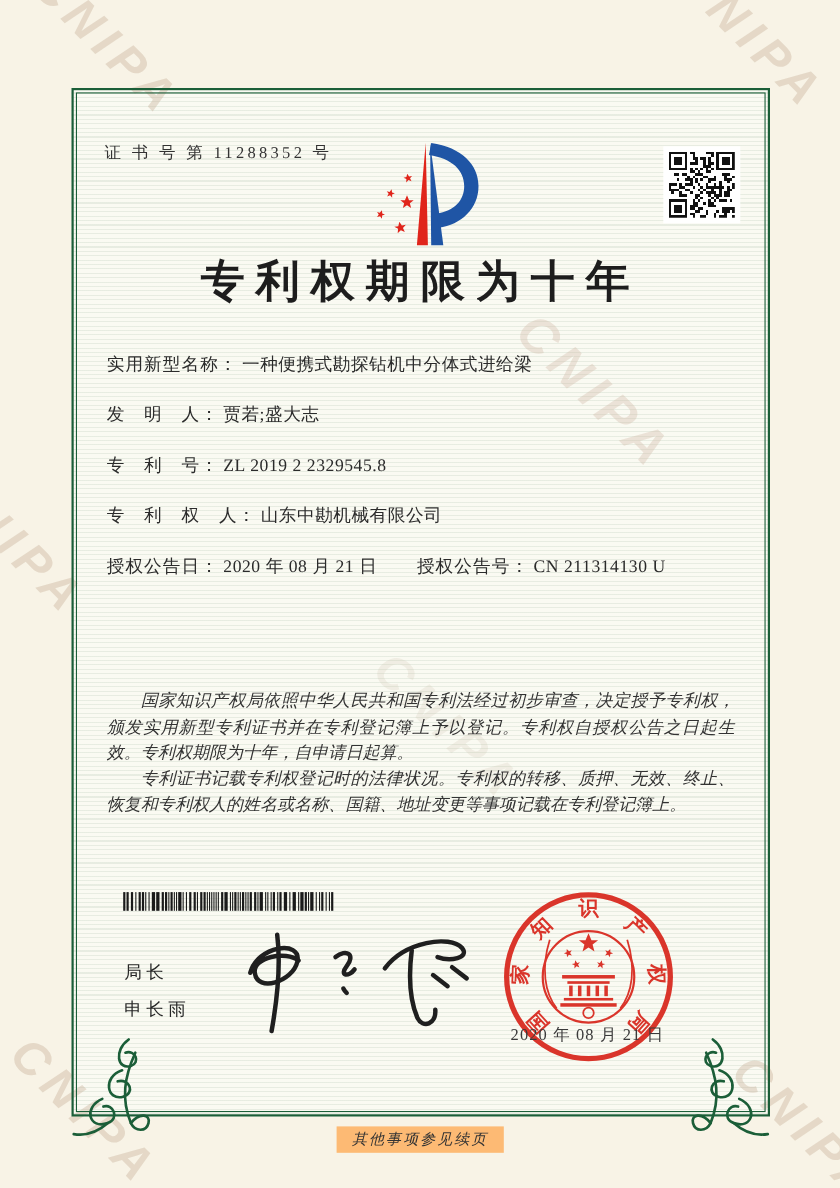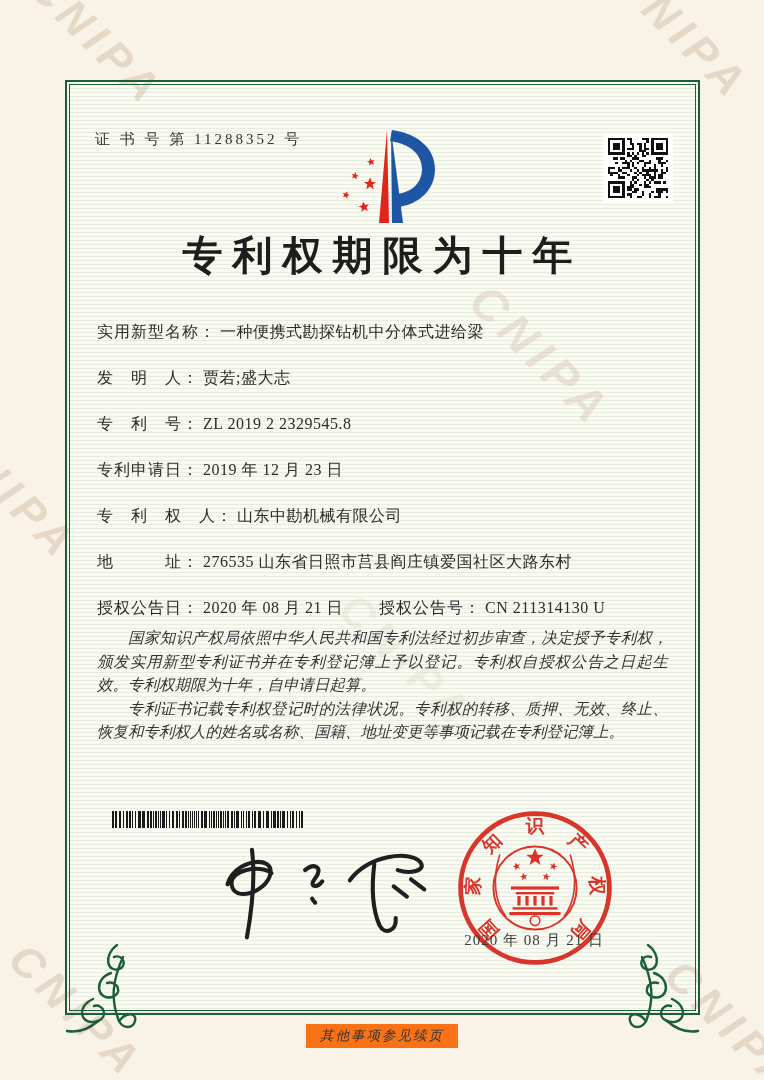--- a/index.html
+++ b/index.html
@@ -51,21 +51,21 @@
            font-size:16px;letter-spacing:4px;line-height:34px;color:#262626;}
   .signature{position:absolute;left:132px;top:760px;}
   
   .seal{position:absolute;left:388px;top:726px;width:160px;height:160px;opacity:0.93;}
   .seal-date{position:absolute;left:372px;top:849px;width:190px;text-align:center;font-size:15px;
              letter-spacing:1px;color:#3a3a3a;z-index:5;}
   .page-info{position:absolute;left:0;right:0;top:903px;text-align:center;font-size:13.5px;
              letter-spacing:2px;color:#333;}
   
   .note-wrap{position:absolute;left:0;right:0;top:1024px;text-align:center;z-index:4;}
-  .note{display:inline-block;background:#f97316;padding:3px 14px;font-size:13.5px;letter-spacing:2px;
+  .note{display:inline-block;background:#fdba74;padding:3px 14px;font-size:13.5px;letter-spacing:2px;
         font-style:italic;color:#333;}
 </style>
 </head>
 <body>
 
 <div class="page">
 
   <div class="frame-bg"></div>
 
   <div class="wm wm1">CNIPA</div>
@@ -413,30 +413,22 @@
         </div>
         <div class="row">
           <span class="lab">发　明　人：</span>
           <span class="val">贾若;盛大志</span>
         </div>
         <div class="row">
           <span class="lab">专　利　号：</span>
           <span class="val">ZL 2019 2 2329545.8</span>
         </div>
         <div class="row">
-          <span class="lab">专利申请日：</span>
-          <span class="val">2019 年 12 月 23 日</span>
-        </div>
-        <div class="row">
           <span class="lab">专　利　权　人：</span>
           <span class="val">山东中勘机械有限公司</span>
-        </div>
-        <div class="row">
-          <span class="lab">地　　　址：</span>
-          <span class="val">276535 山东省日照市莒县阎庄镇爱国社区大路东村</span>
         </div>
         <div class="row">
           <span class="lab">授权公告日：</span>
           <span class="val">2020 年 08 月 21 日</span>
           <span class="lab2">授权公告号：</span>
           <span class="val">CN 211314130 U</span>
         </div>
       </div>
 
     <div class="paras" id="paragraphs">
@@ -504,20 +496,24 @@
         <span style="width: 1px; background: rgb(26, 26, 26); margin-right: 1px;"></span>
         <span style="width: 3px; background: rgb(26, 26, 26); margin-right: 2px;"></span>
         <span style="width: 1px; background: rgb(26, 26, 26); margin-right: 2px;"></span>
         <span style="width: 1px; background: rgb(26, 26, 26); margin-right: 1px;"></span>
         <span style="width: 2px; background: rgb(26, 26, 26); margin-right: 2px;"></span>
         <span style="width: 1px; background: rgb(26, 26, 26); margin-right: 2px;"></span>
         <span style="width: 1px; background: rgb(26, 26, 26); margin-right: 1px;"></span>
         <span style="width: 2px; background: rgb(26, 26, 26); margin-right: 1px;"></span>
       </div>
 
+    <div class="officer">
+      <div>局长</div>
+      <div>申长雨</div>
+    </div>
 
     <svg class="signature" width="265" height="100" viewBox="0 0 260 95">
       <g fill="none" stroke="#1f1f1f" stroke-width="4" stroke-linecap="round">
         <path d="M28,40 C34,16 74,10 70,30 C66,48 34,58 32,40 C30,26 60,20 71,29"></path>
         <path d="M52,6 C55,30 52,64 47,92"></path>
         <path d="M104,26 C114,18 122,24 114,34 C107,43 116,44 121,37"></path>
         <path d="M111,54 C112,56 113,57 114,58"></path>
         <path d="M148,36 C166,12 206,6 217,18 C224,27 206,30 195,26"></path>
         <path d="M172,20 C169,44 171,66 177,80 C182,90 194,86 193,73"></path>
         <path d="M191,42 L204,52"></path>

